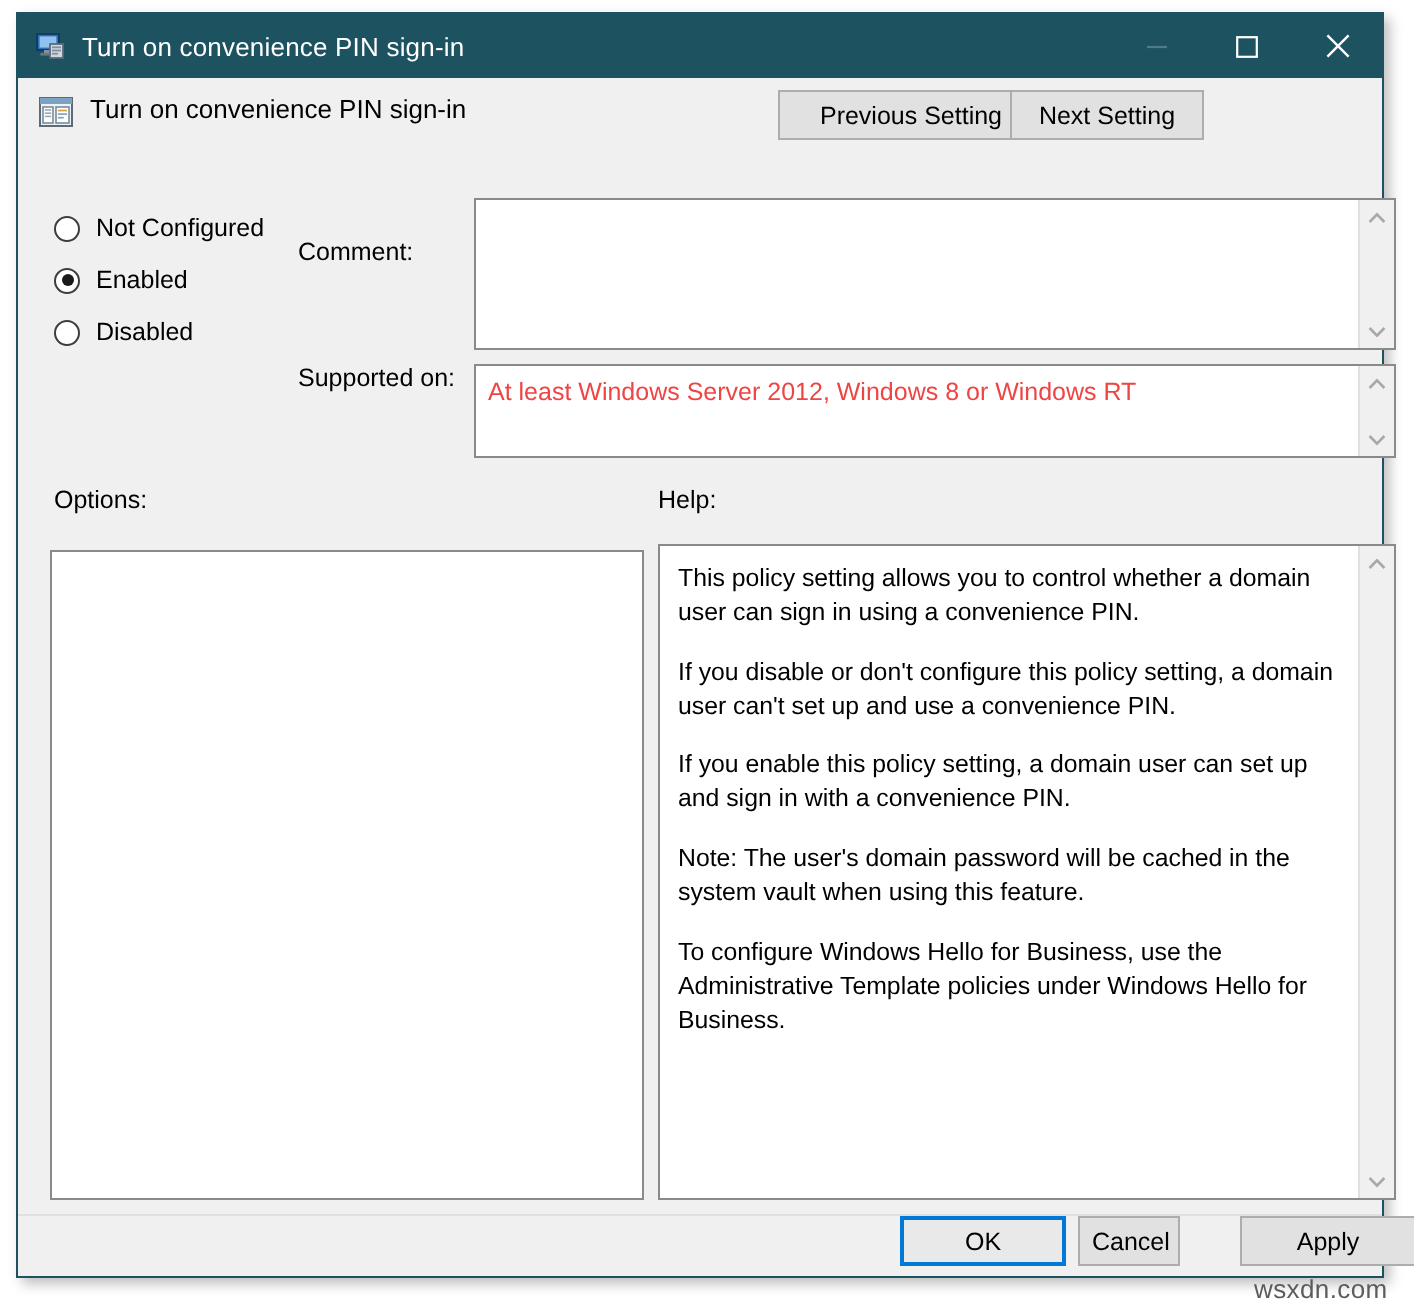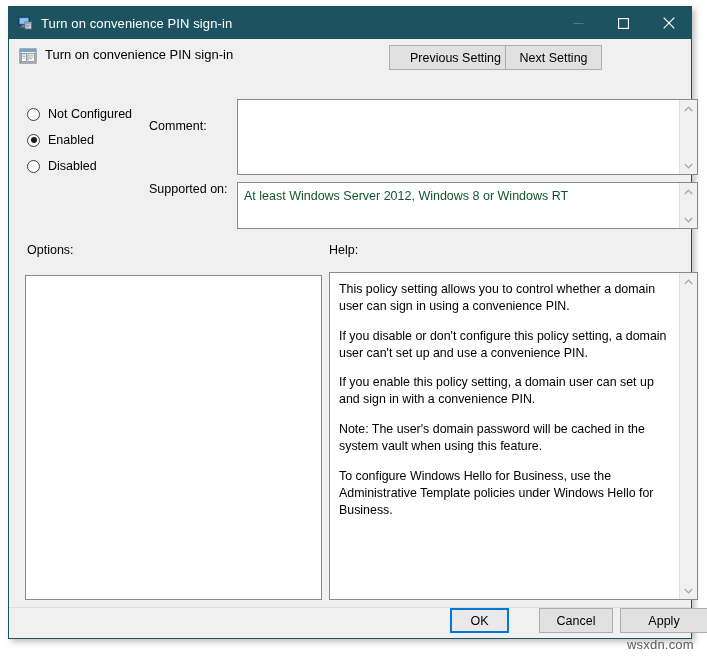--- a/index.html
+++ b/index.html
@@ -164,21 +164,21 @@
   #box-comment { left: 228px; top: 92px; width: 461px; height: 76px; }
   #box-supported { left: 228px; top: 175px; width: 461px; height: 47px; }
   #box-options { left: 16px; top: 268px; width: 297px; height: 325px; }
   #box-help { left: 320px; top: 265px; width: 369px; height: 328px; }
 
   .tb-inner {
     position: absolute;
     left: 0; top: 0; right: 17px; bottom: 0;
     padding: 5px 6px;
     font-size: 12.5px;
-    color: #14532d;
+    color: #ef4444;
     line-height: 1.35;
     overflow: hidden;
   }
   #box-options .tb-inner { right: 0; }
 
   .scrollbar {
     position: absolute;
     right: 0;
     top: 0;
     bottom: 0;
@@ -229,25 +229,25 @@
     height: 25px;
     background: #e1e1e1;
     border: 1px solid #adadad;
     font-family: "Liberation Sans", sans-serif;
     font-size: 12.5px;
     color: #000000;
     box-sizing: border-box;
     cursor: default;
   }
   #btn-ok {
-    left: 441px; width: 59px;
+    left: 441px; width: 83px;
     border: 2px solid #0078d7;
     background: #e9e9e9;
   }
-  #btn-cancel { left: 530px; width: 74px; }
+  #btn-cancel { left: 530px; width: 51px; }
   #btn-apply { left: 611px; width: 88px; }
 
   
   .wm-appuals {
     position: absolute;
     left: 216px;
     top: 283px;
     width: 170px;
     height: 62px;
     pointer-events: none;

